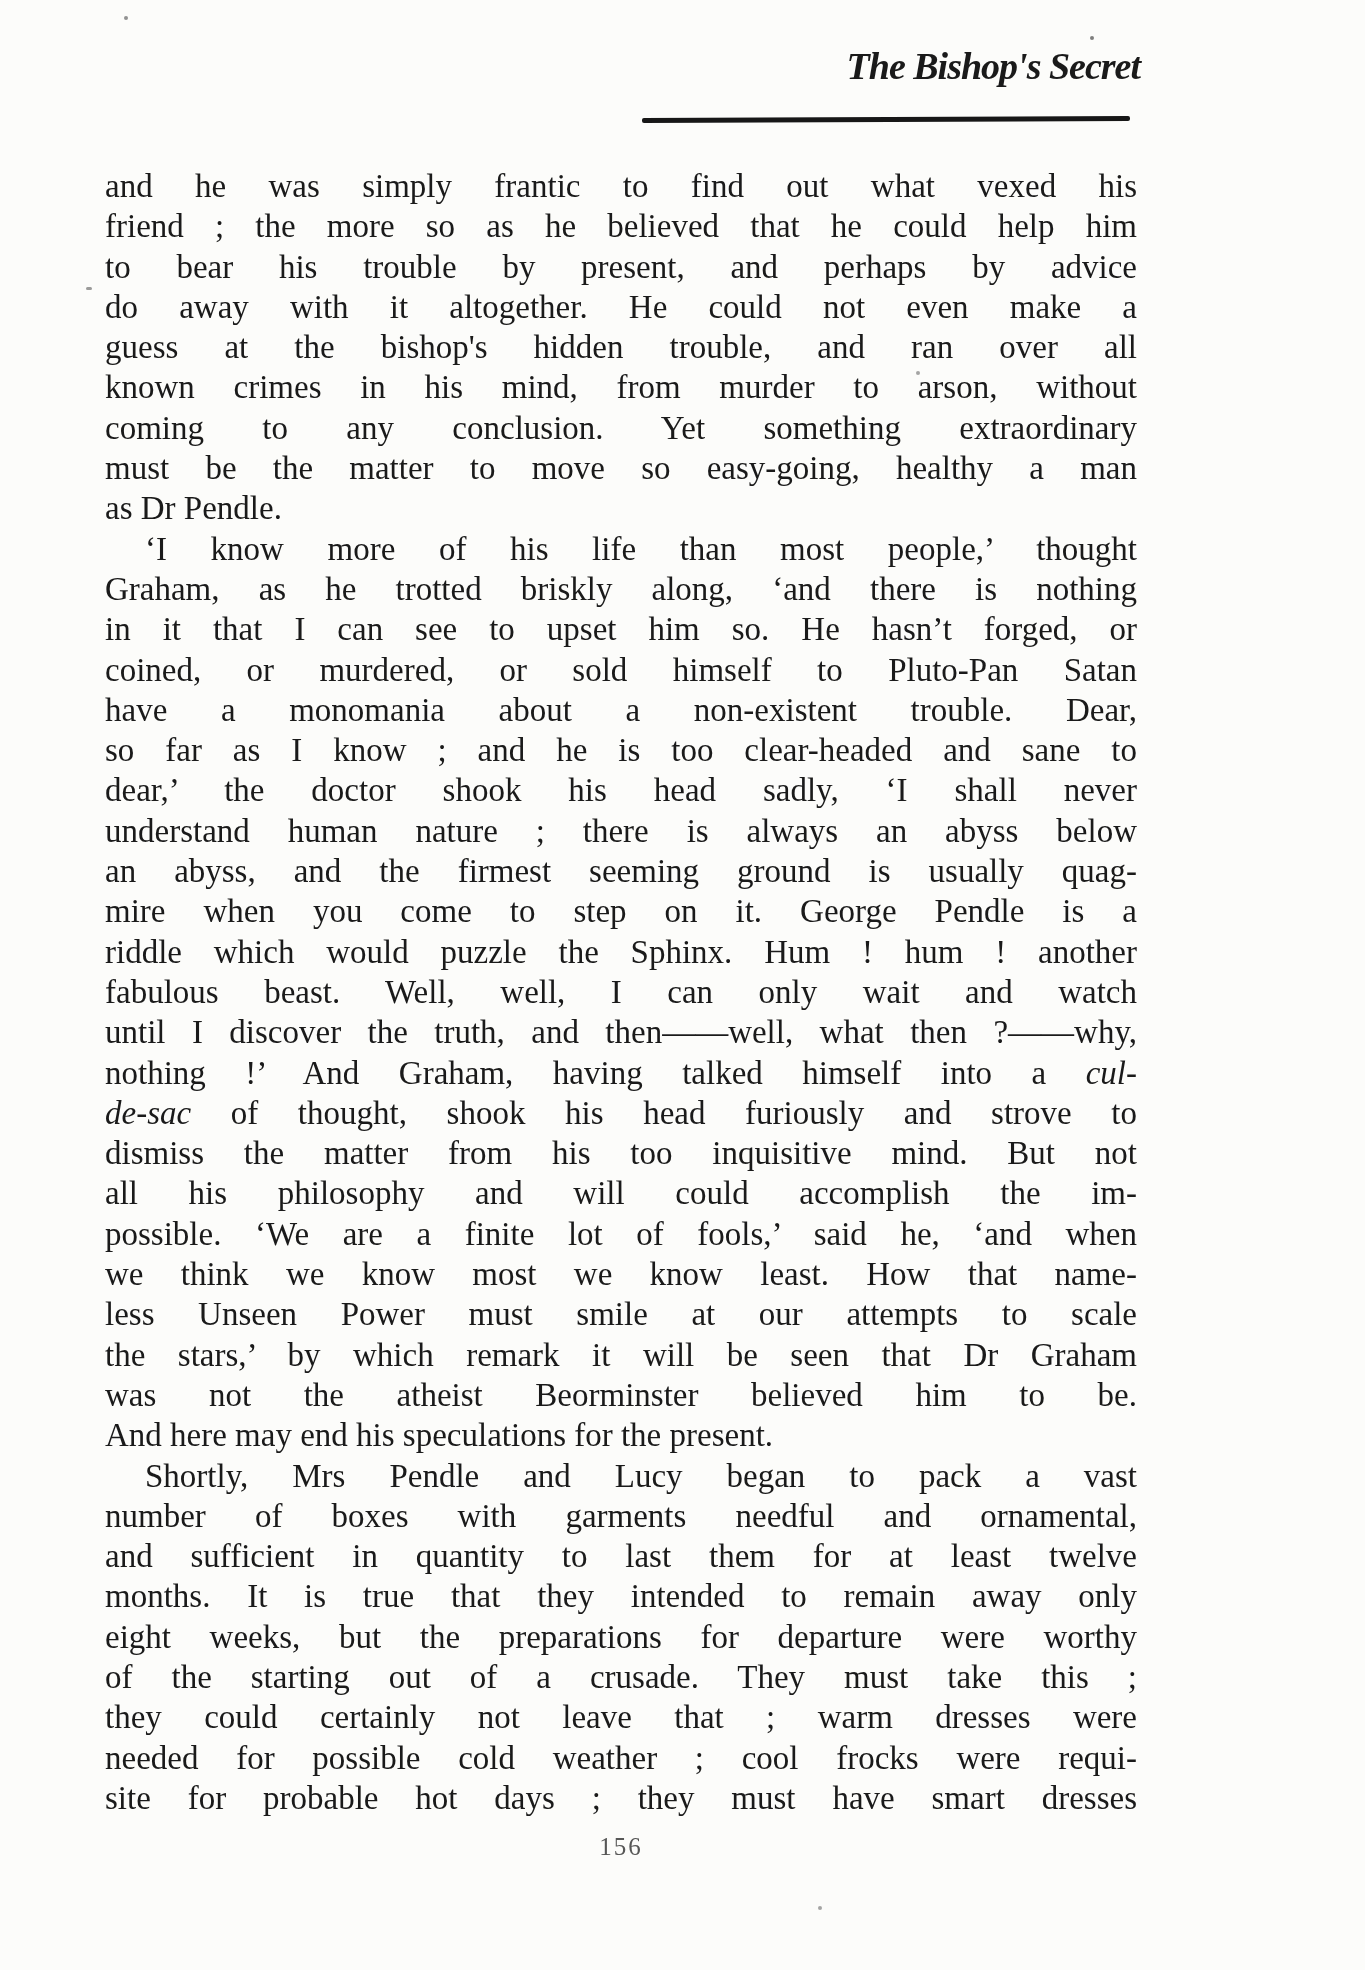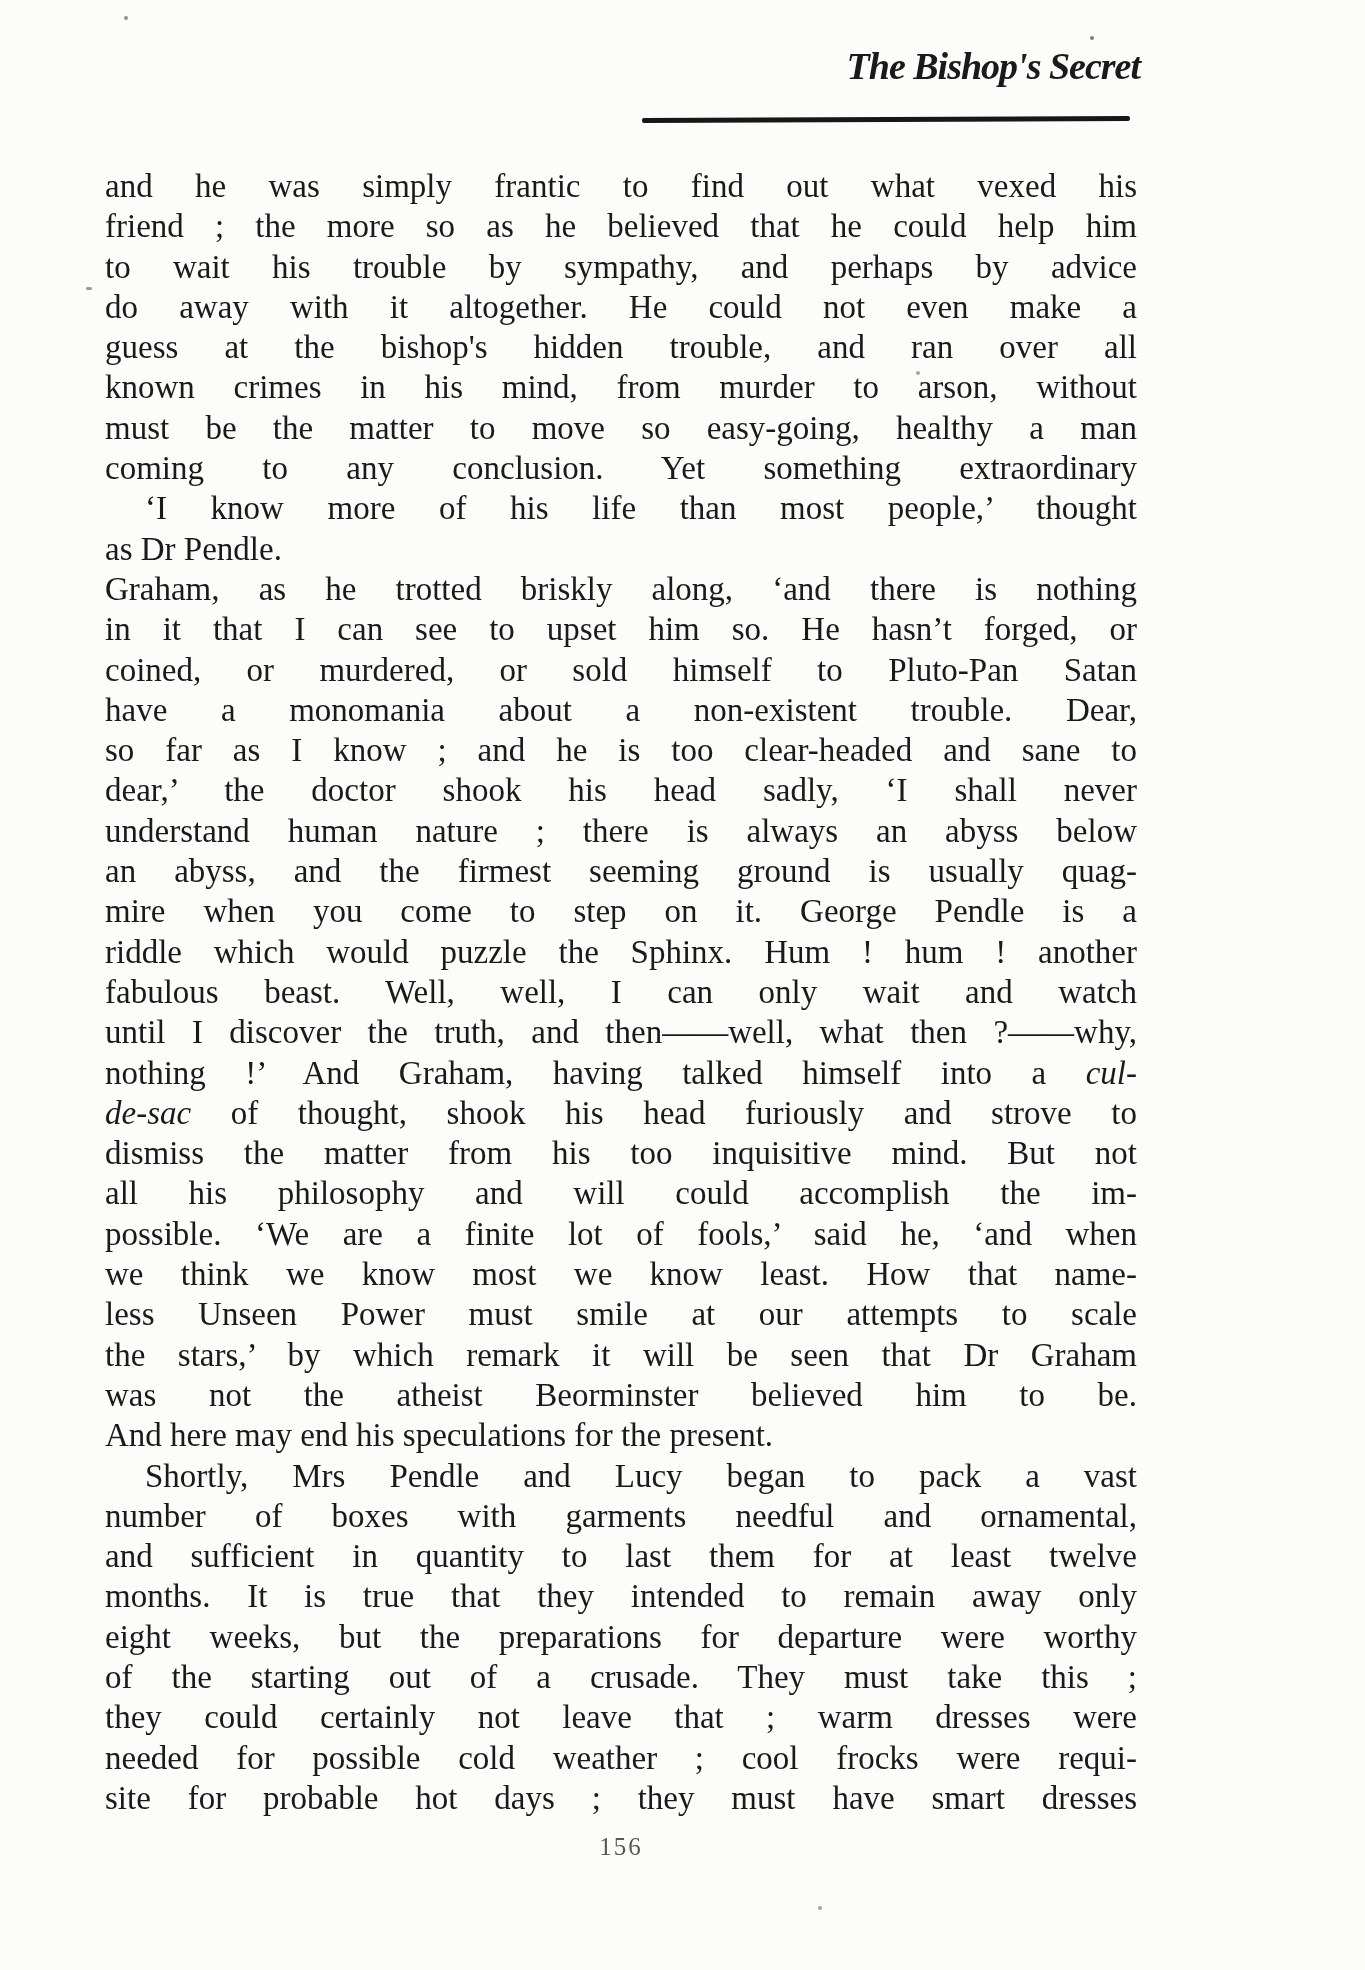--- a/index.html
+++ b/index.html
@@ -81,28 +81,28 @@
 </head>
 <body>
 
 <div class="page">
   <div class="running-head">The Bishop's Secret</div>
   <div class="head-rule"></div>
 
   <div class="body-text">
       <div class="line"><span>and he was simply frantic to find out what vexed his</span></div>
       <div class="line"><span>friend ; the more so as he believed that he could help him</span></div>
-      <div class="line"><span>to wait his trouble by sympathy, and perhaps by advice</span></div>
+      <div class="line"><span>to bear his trouble by present, and perhaps by advice</span></div>
       <div class="line"><span>do away with it altogether. He could not even make a</span></div>
       <div class="line"><span>guess at the bishop's hidden trouble, and ran over all</span></div>
       <div class="line"><span>known crimes in his mind, from murder to arson, without</span></div>
+      <div class="line"><span>coming to any conclusion. Yet something extraordinary</span></div>
       <div class="line"><span>must be the matter to move so easy-going, healthy a man</span></div>
-      <div class="line"><span>coming to any conclusion. Yet something extraordinary</span></div>
+      <div class="line noj"><span>as Dr Pendle.</span></div>
       <div class="line ind"><span>‘I know more of his life than most people,’ thought</span></div>
-      <div class="line noj"><span>as Dr Pendle.</span></div>
       <div class="line"><span>Graham, as he trotted briskly along, ‘and there is nothing</span></div>
       <div class="line"><span>in it that I can see to upset him so. He hasn’t forged, or</span></div>
       <div class="line"><span>coined, or murdered, or sold himself to Pluto-Pan Satan</span></div>
       <div class="line"><span>have a monomania about a non-existent trouble. Dear,</span></div>
       <div class="line"><span>so far as I know ; and he is too clear-headed and sane to</span></div>
       <div class="line"><span>dear,’ the doctor shook his head sadly, ‘I shall never</span></div>
       <div class="line"><span>understand human nature ; there is always an abyss below</span></div>
       <div class="line"><span>an abyss, and the firmest seeming ground is usually quag-</span></div>
       <div class="line"><span>mire when you come to step on it. George Pendle is a</span></div>
       <div class="line"><span>riddle which would puzzle the Sphinx. Hum ! hum ! another</span></div>

